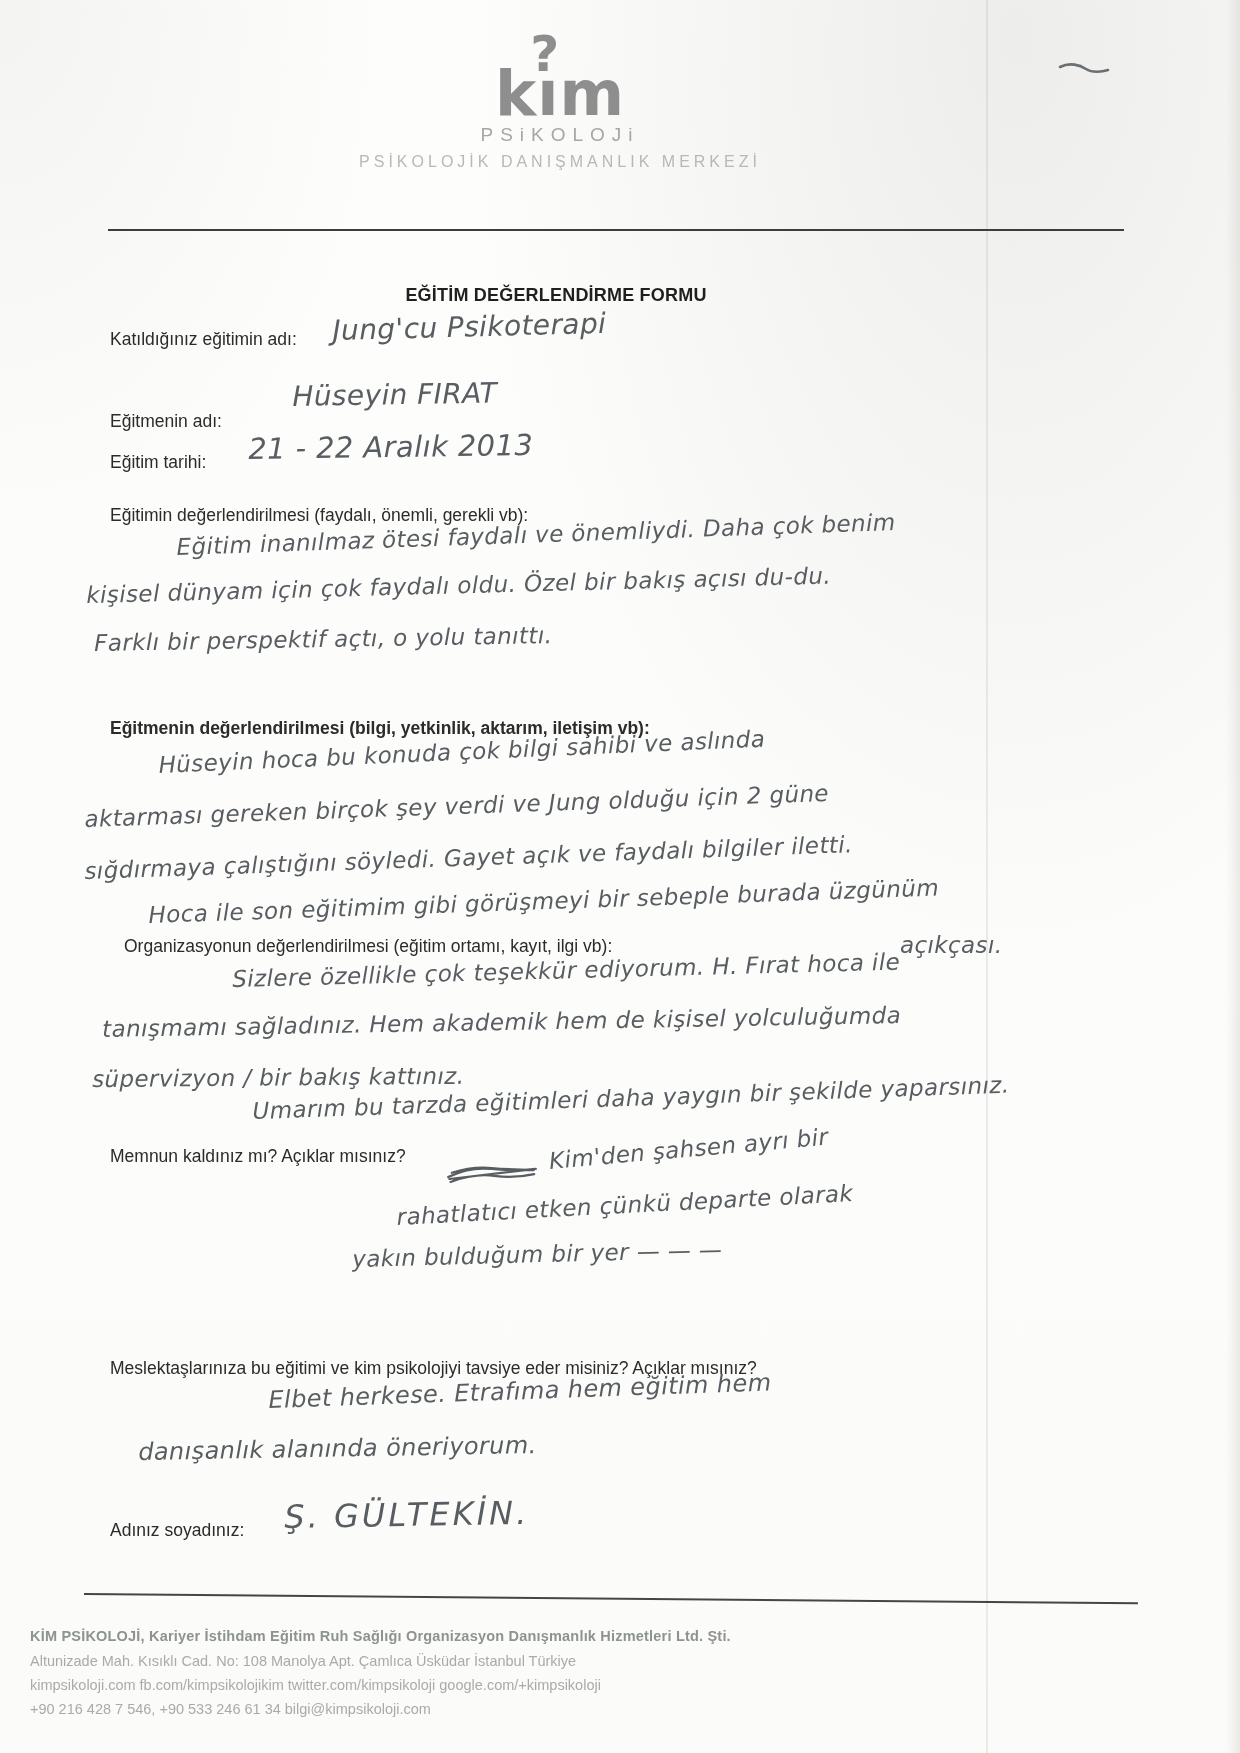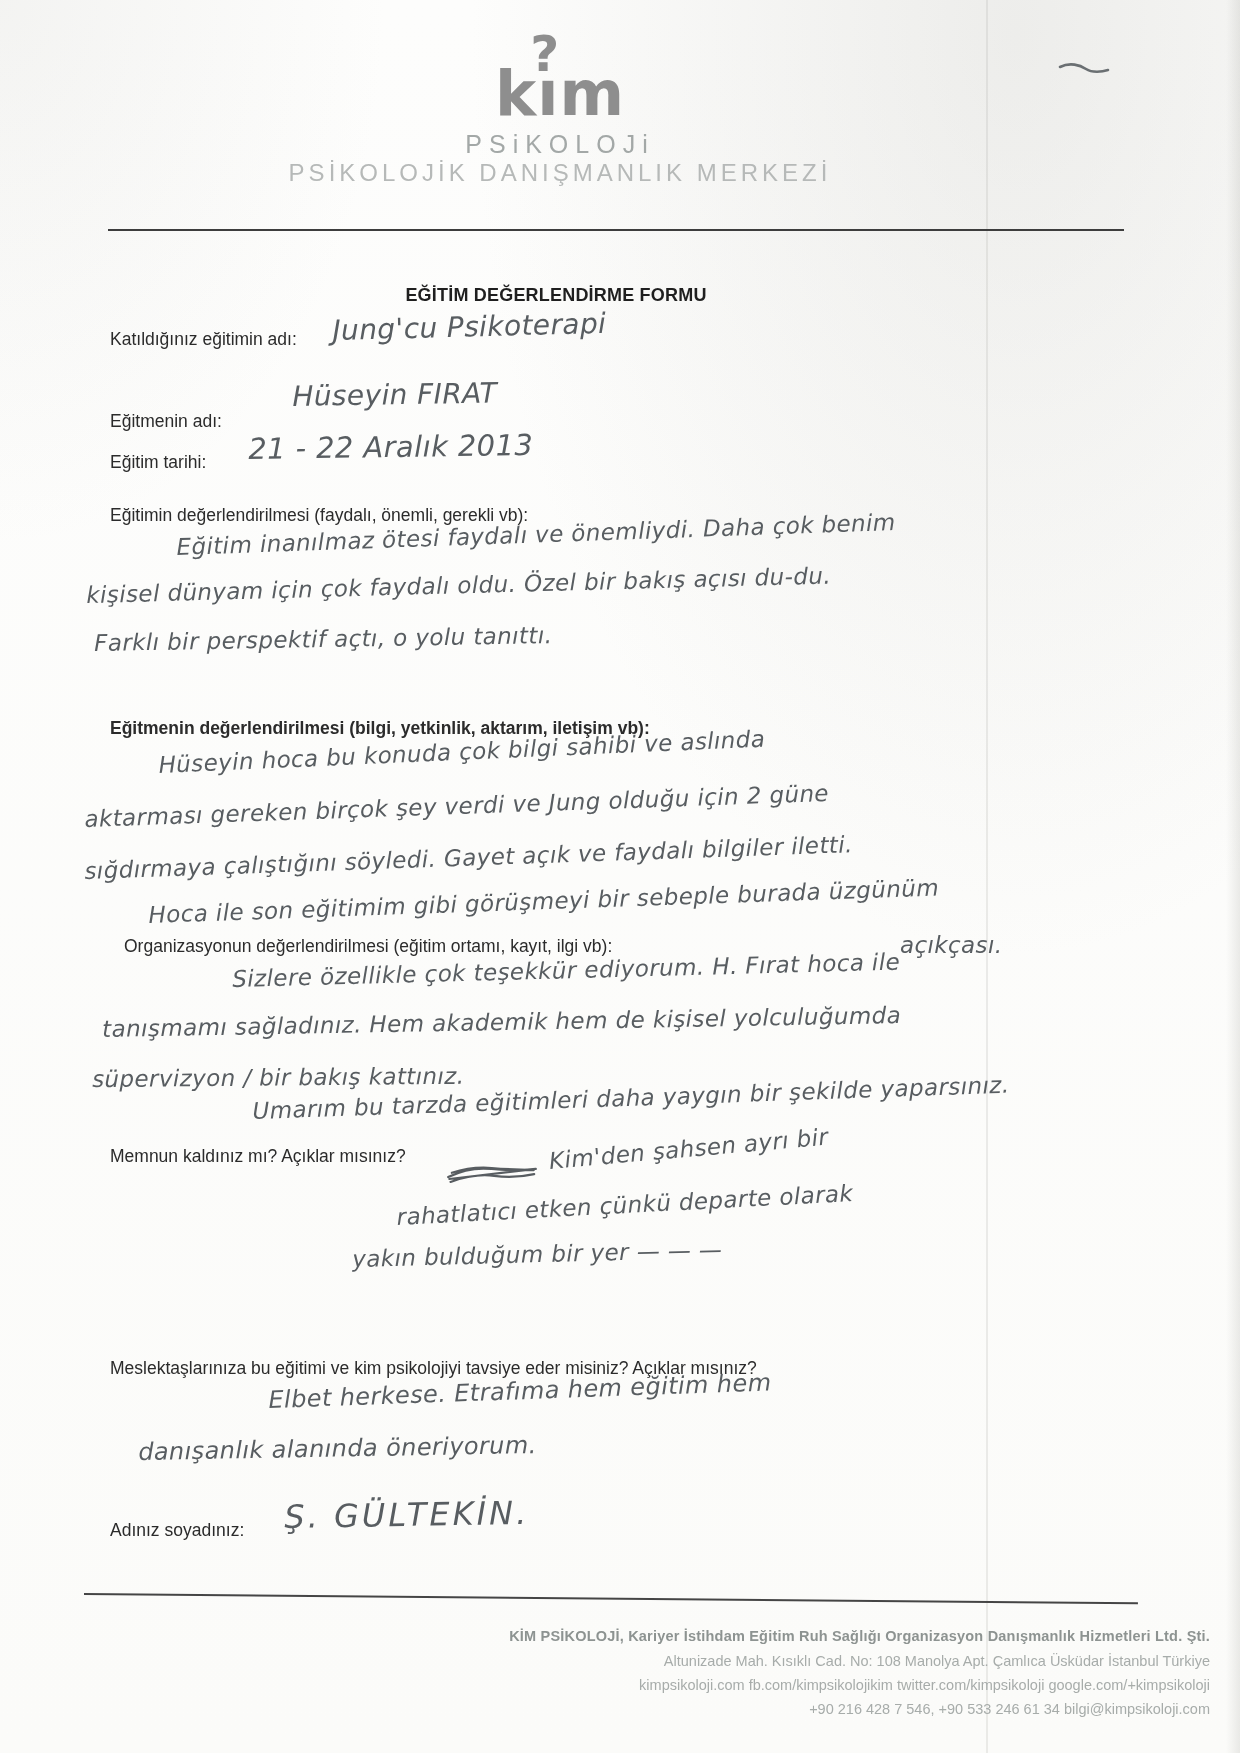--- a/index.html
+++ b/index.html
@@ -15,36 +15,36 @@
     font-family:"Liberation Sans",sans-serif;
   }
   .crease{position:absolute;top:0;left:986px;width:2px;height:100%;background:rgba(175,175,168,0.22);}
   .edge-shade{position:absolute;top:0;right:0;width:14px;height:100%;background:linear-gradient(to left,rgba(185,185,180,0.28),transparent);}
 
   
   .logo{position:absolute;left:0;top:64px;width:1120px;text-align:center;}
   .logo-word{font-family:"DejaVu Sans",sans-serif;font-weight:bold;font-size:62px;line-height:60px;color:#8e8e8e;letter-spacing:1px;}
   .logo-i-wrap{position:relative;display:inline-block;}
   .logo-q{position:absolute;left:-7px;top:-30px;font-size:50px;line-height:40px;color:#8e8e8e;}
-  .logo-sub{margin-top:6px;font-size:25px;letter-spacing:7px;color:#a3a8a7;font-family:"Liberation Sans",sans-serif;}
-  .logo-tag{font-size:24px;letter-spacing:4px;color:#b6b9b8;}
+  .logo-sub{margin-top:0;font-size:19px;letter-spacing:7px;color:#a3a8a7;font-family:"Liberation Sans",sans-serif;}
+  .logo-tag{margin-top:7px;font-size:16px;letter-spacing:4px;color:#b6b9b8;}
 
   .rule-top{position:absolute;left:108px;top:229px;width:1016px;height:2px;background:#3d3d3d;}
   .rule-bottom{position:absolute;left:84px;top:1593px;width:1054px;height:2px;background:#454545;transform:rotate(0.5deg);transform-origin:left top;}
 
   .form-title{position:absolute;left:0;top:285px;width:1112px;margin:0;text-align:center;font-size:18px;font-weight:bold;color:#1f1f1f;letter-spacing:0.2px;}
 
   .plabel{position:absolute;font-size:17.5px;color:#2b2b2b;white-space:nowrap;}
 
   .hw{position:absolute;font-family:"DejaVu Sans",sans-serif;font-style:italic;color:#585d61;white-space:nowrap;transform-origin:left top;letter-spacing:0.4px;}
 
   .pen-mark{position:absolute;left:1058px;top:60px;}
   .scribble{position:absolute;left:446px;top:1160px;transform:rotate(-4deg);}
 
-  .footer-line{position:absolute;left:30px;width:1180px;text-align:right;white-space:nowrap;}
+  .footer-line{position:absolute;left:30px;width:1180px;text-align:left;white-space:nowrap;}
   .f1{top:1628px;font-size:14.5px;font-weight:bold;color:#8d9391;letter-spacing:0.2px;}
   .f2{top:1653px;font-size:14.5px;color:#a7acaa;}
   .f3{top:1677px;font-size:14.5px;color:#a7acaa;}
   .f4{top:1701px;font-size:14.5px;color:#a7acaa;}
 </style>
 </head>
 <body>
 
 <div class="page">
 

